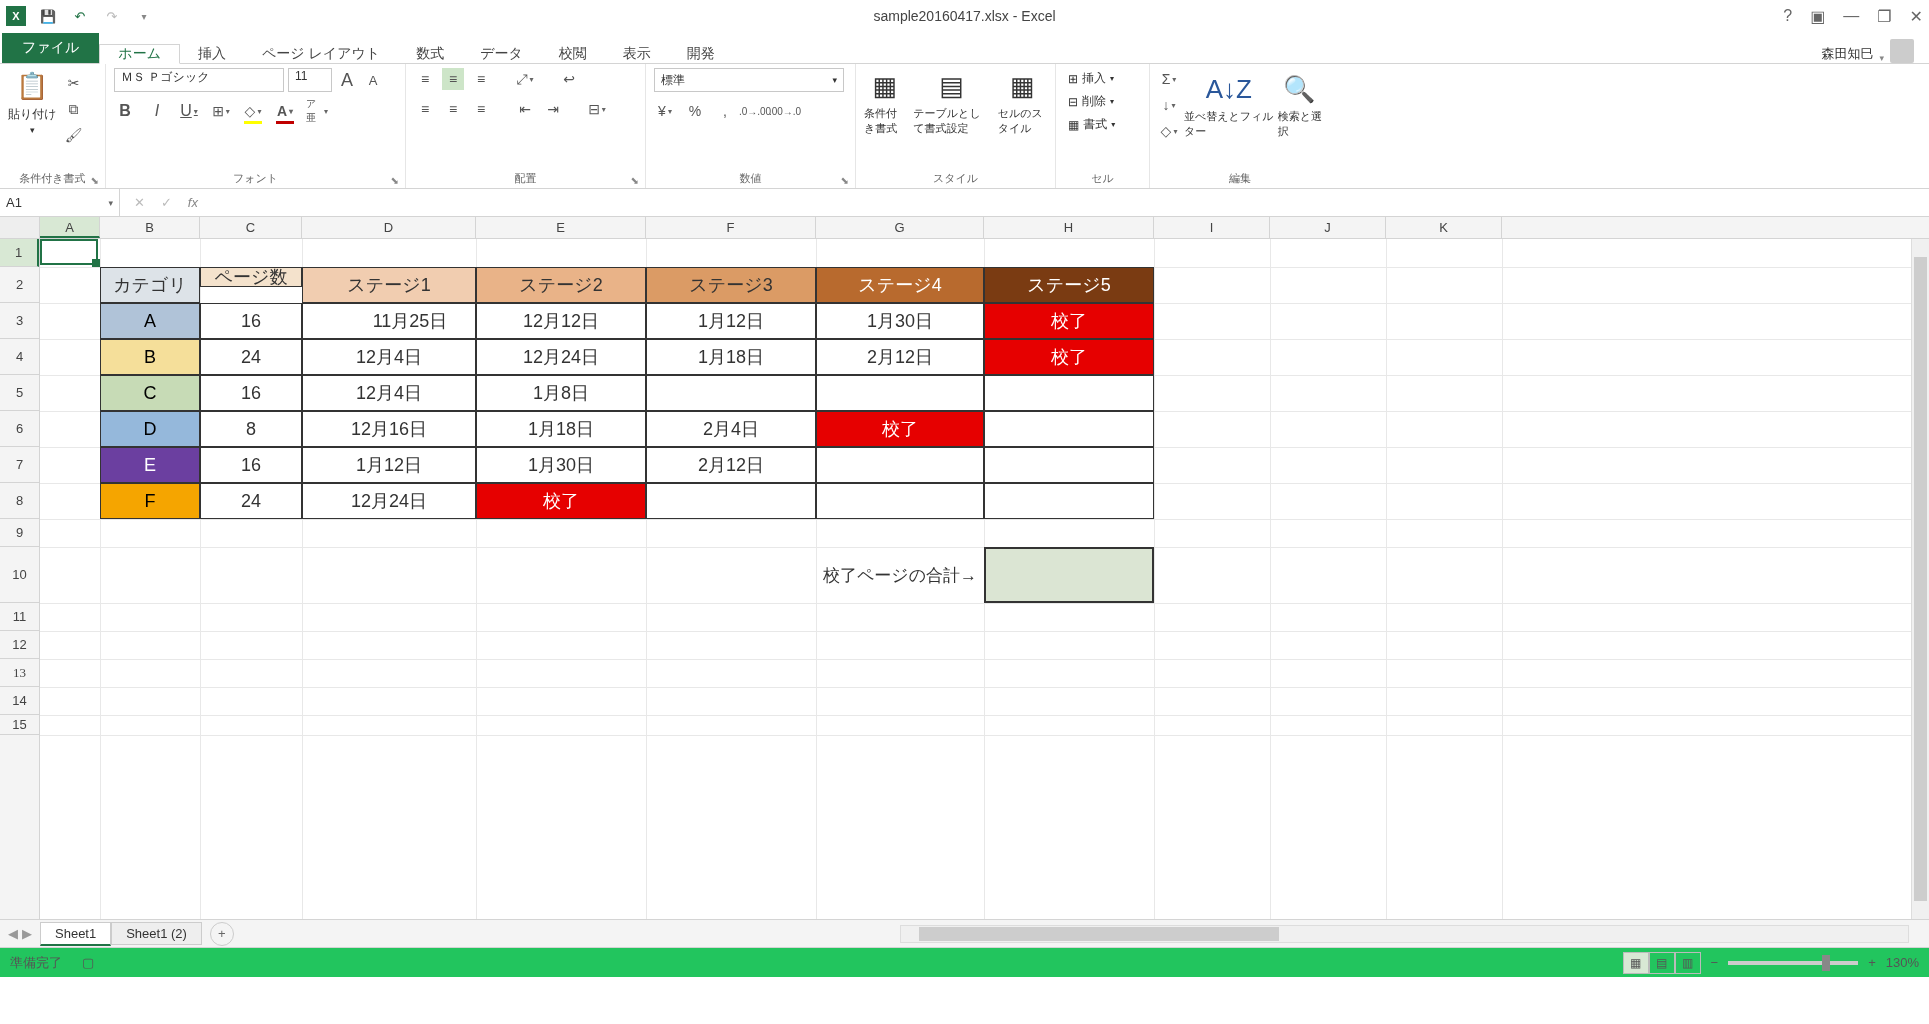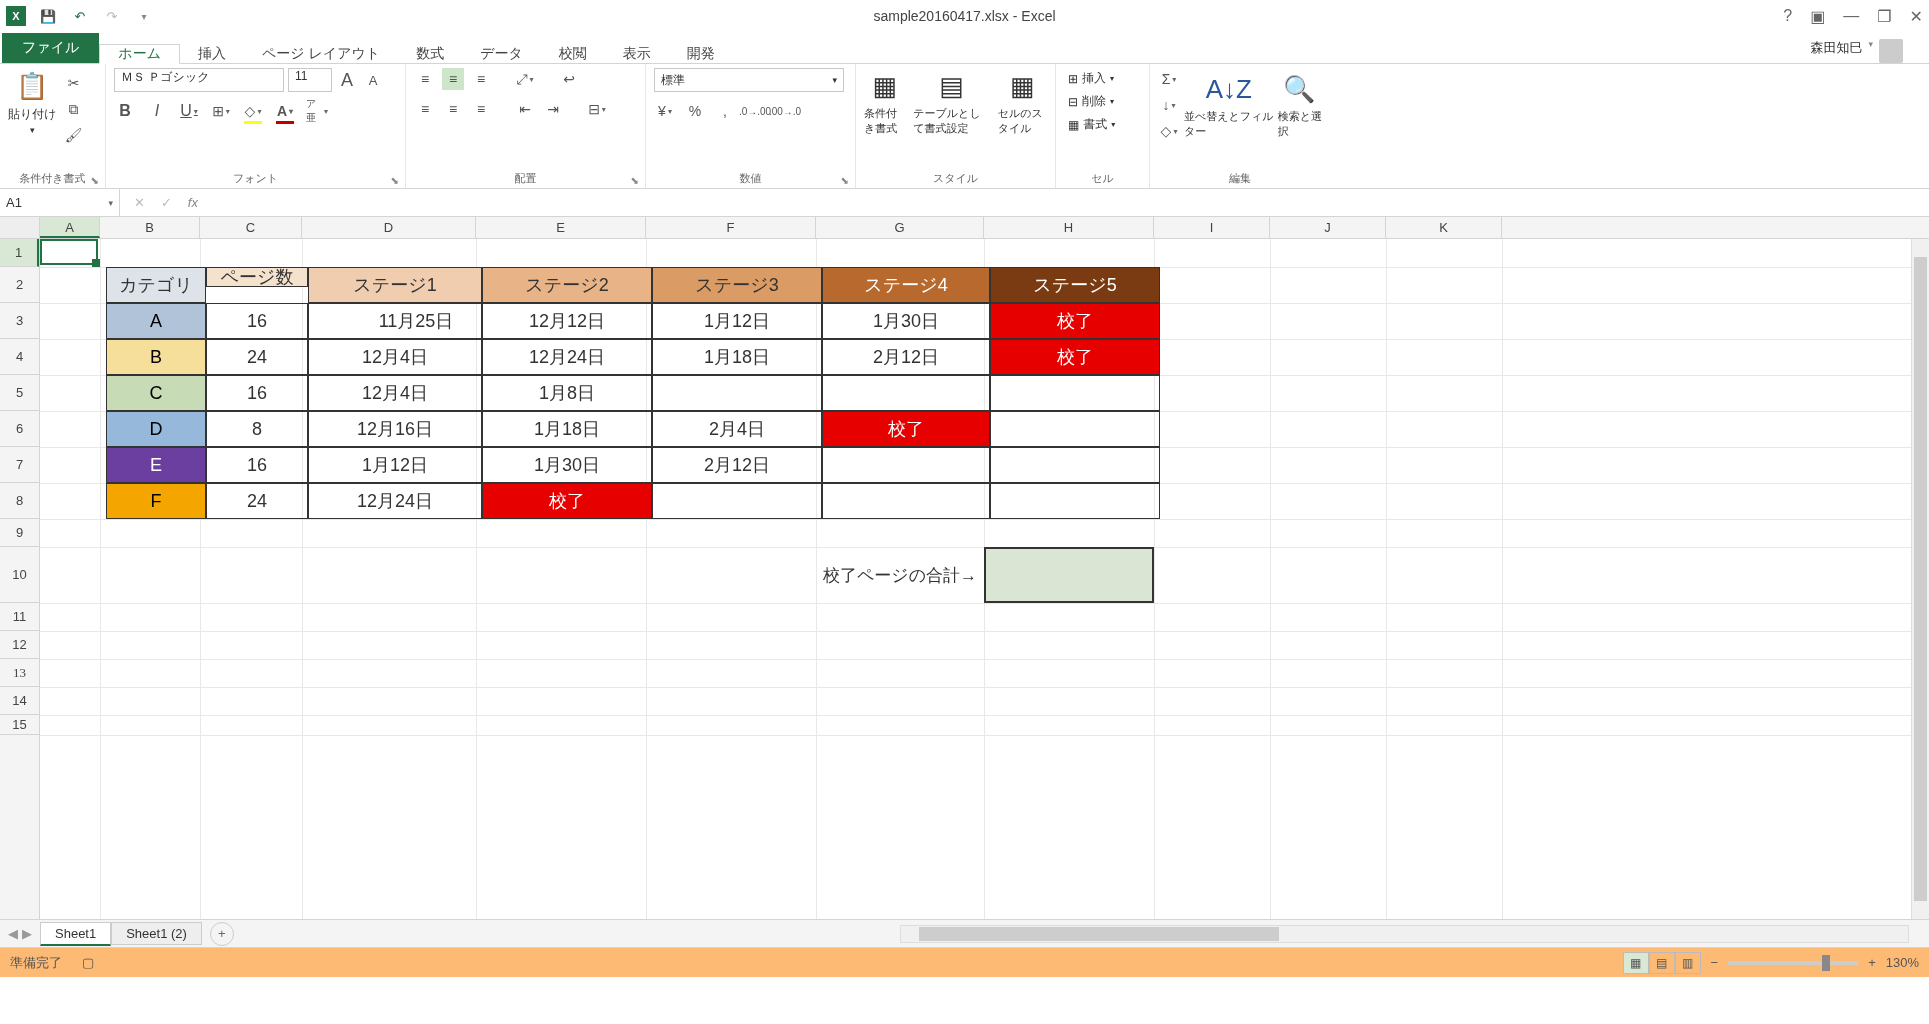--- a/index.html
+++ b/index.html
@@ -13,21 +13,21 @@
 .qat-btn { width: 24px; height: 24px; display: flex; align-items: center; justify-content: center; cursor: pointer; color: #217346; }
 .t-center { position: absolute; left: 50%; transform: translateX(-50%); color: #444; font-size: 14px; }
 .t-right { margin-left: auto; display: flex; gap: 18px; align-items: center; color: #666; font-size: 16px; }
 .t-right span { cursor: pointer; }
 
 
 .tabs { height: 32px; display: flex; align-items: flex-end; border-bottom: 1px solid #d4d4d4; padding-left: 2px; }
 .tab { padding: 0 18px; font-size: 14px; cursor: pointer; color: #444; }
 .tab.file { background: #217346; color: #fff; padding: 6px 20px; }
 .tab.active { background: #fff; border: 1px solid #d4d4d4; border-bottom: 1px solid #fff; margin-bottom: -1px; color: #217346; }
-.user-area { margin-left: auto; padding-right: 26px; display: flex; align-items: flex-start; gap: 6px; font-size: 13px; }
+.user-area { margin-left: auto; padding-right: 15px; display: flex; align-items: flex-end; gap: 6px; font-size: 13px; }
 .avatar { width: 24px; height: 24px; background: #ccc; border-radius: 2px; }
 
 
 .ribbon { height: 125px; background: #fff; border-bottom: 1px solid #d4d4d4; display: flex; }
 .group { border-right: 1px solid #e6e6e6; padding: 4px 8px 2px 8px; display: flex; flex-direction: column; justify-content: space-between; }
 .group-label { font-size: 11px; color: #666; text-align: center; padding-top: 2px; position: relative; }
 .glb { position: absolute; right: -2px; bottom: 0; font-size: 10px; color: #888; }
 .group-body { display: flex; gap: 6px; align-items: flex-start; }
 
 
@@ -60,36 +60,36 @@
 
 
 .grid { display: flex; height: 680px; position: relative; overflow: hidden; }
 .rowhdrs { width: 40px; background: #f4f4f4; border-right: 1px solid #d4d4d4; }
 .rh { border-bottom: 1px solid #d4d4d4; text-align: center; font-size: 13px; color: #444; display: flex; align-items: center; justify-content: center; }
 .rh.sel { background: #d8e8d4; border-right: 2px solid #217346; }
 .cells { position: relative; flex: 1; }
 .row-line { position: absolute; left: 0; right: 0; border-bottom: 1px solid #e8e8e8; }
 .col-line { position: absolute; top: 0; bottom: 0; border-right: 1px solid #e8e8e8; }
 .cell { position: absolute; display: flex; align-items: center; justify-content: center; font-size: 18px; padding: 0 4px; }
-.thb { border: 1px solid #333; margin-left: 6px; }
+.thb { border: 1px solid #333; }
 .cursor { position: absolute; border: 2px solid #217346; pointer-events: none; }
 .cursor::after { content: ""; position: absolute; right: -4px; bottom: -4px; width: 8px; height: 8px; background: #217346; }
 
 
 .sheettabs { height: 28px; border-top: 1px solid #d4d4d4; display: flex; align-items: center; background: #f4f4f4; position: relative; }
 .st-nav { display: flex; gap: 4px; padding: 0 8px; color: #999; }
 .sheet-tab { padding: 3px 14px; border: 1px solid #ccc; background: #fff; font-size: 13px; cursor: pointer; }
 .sheet-tab.active { border-bottom: 2px solid #217346; background: #fff; font-weight: normal; }
 .sheet-tab.inactive { background: #eee; }
 .add-sheet { width: 24px; height: 24px; border: 1px solid #ccc; border-radius: 50%; margin-left: 8px; display: flex; align-items: center; justify-content: center; cursor: pointer; color: #666; }
 .hscroll { position: absolute; right: 20px; left: 900px; height: 18px; bottom: 4px; background: #f0f0f0; border: 1px solid #ddd; }
 .hscroll-thumb { position: absolute; left: 18px; width: 360px; top: 1px; bottom: 1px; background: #cdcdcd; }
 
 
-.statusbar { height: 30px; background: #fdba74; border-top: 1px solid #d4d4d4; display: flex; align-items: center; padding: 0 10px; font-size: 13px; color: #555; }
+.statusbar { height: 30px; background: #22c55e; border-top: 1px solid #d4d4d4; display: flex; align-items: center; padding: 0 10px; font-size: 13px; color: #555; }
 .status-right { margin-left: auto; display: flex; align-items: center; gap: 10px; }
 .view-btns { display: flex; }
 .view-btn { width: 26px; height: 22px; border: 1px solid #bbb; display: flex; align-items: center; justify-content: center; font-size: 12px; cursor: pointer; }
 .view-btn.active { background: #d8e8d4; }
 .zoom-slider { width: 130px; height: 4px; background: #ccc; position: relative; }
 .zoom-thumb { position: absolute; width: 8px; height: 16px; background: #888; top: -6px; left: 72%; }
 
 
 .vscroll { position: absolute; right: 0; top: 0; bottom: 0; width: 18px; background: #f0f0f0; border-left: 1px solid #ddd; }
 .vscroll-thumb { position: absolute; top: 18px; bottom: 18px; left: 2px; right: 2px; background: #cdcdcd; }

